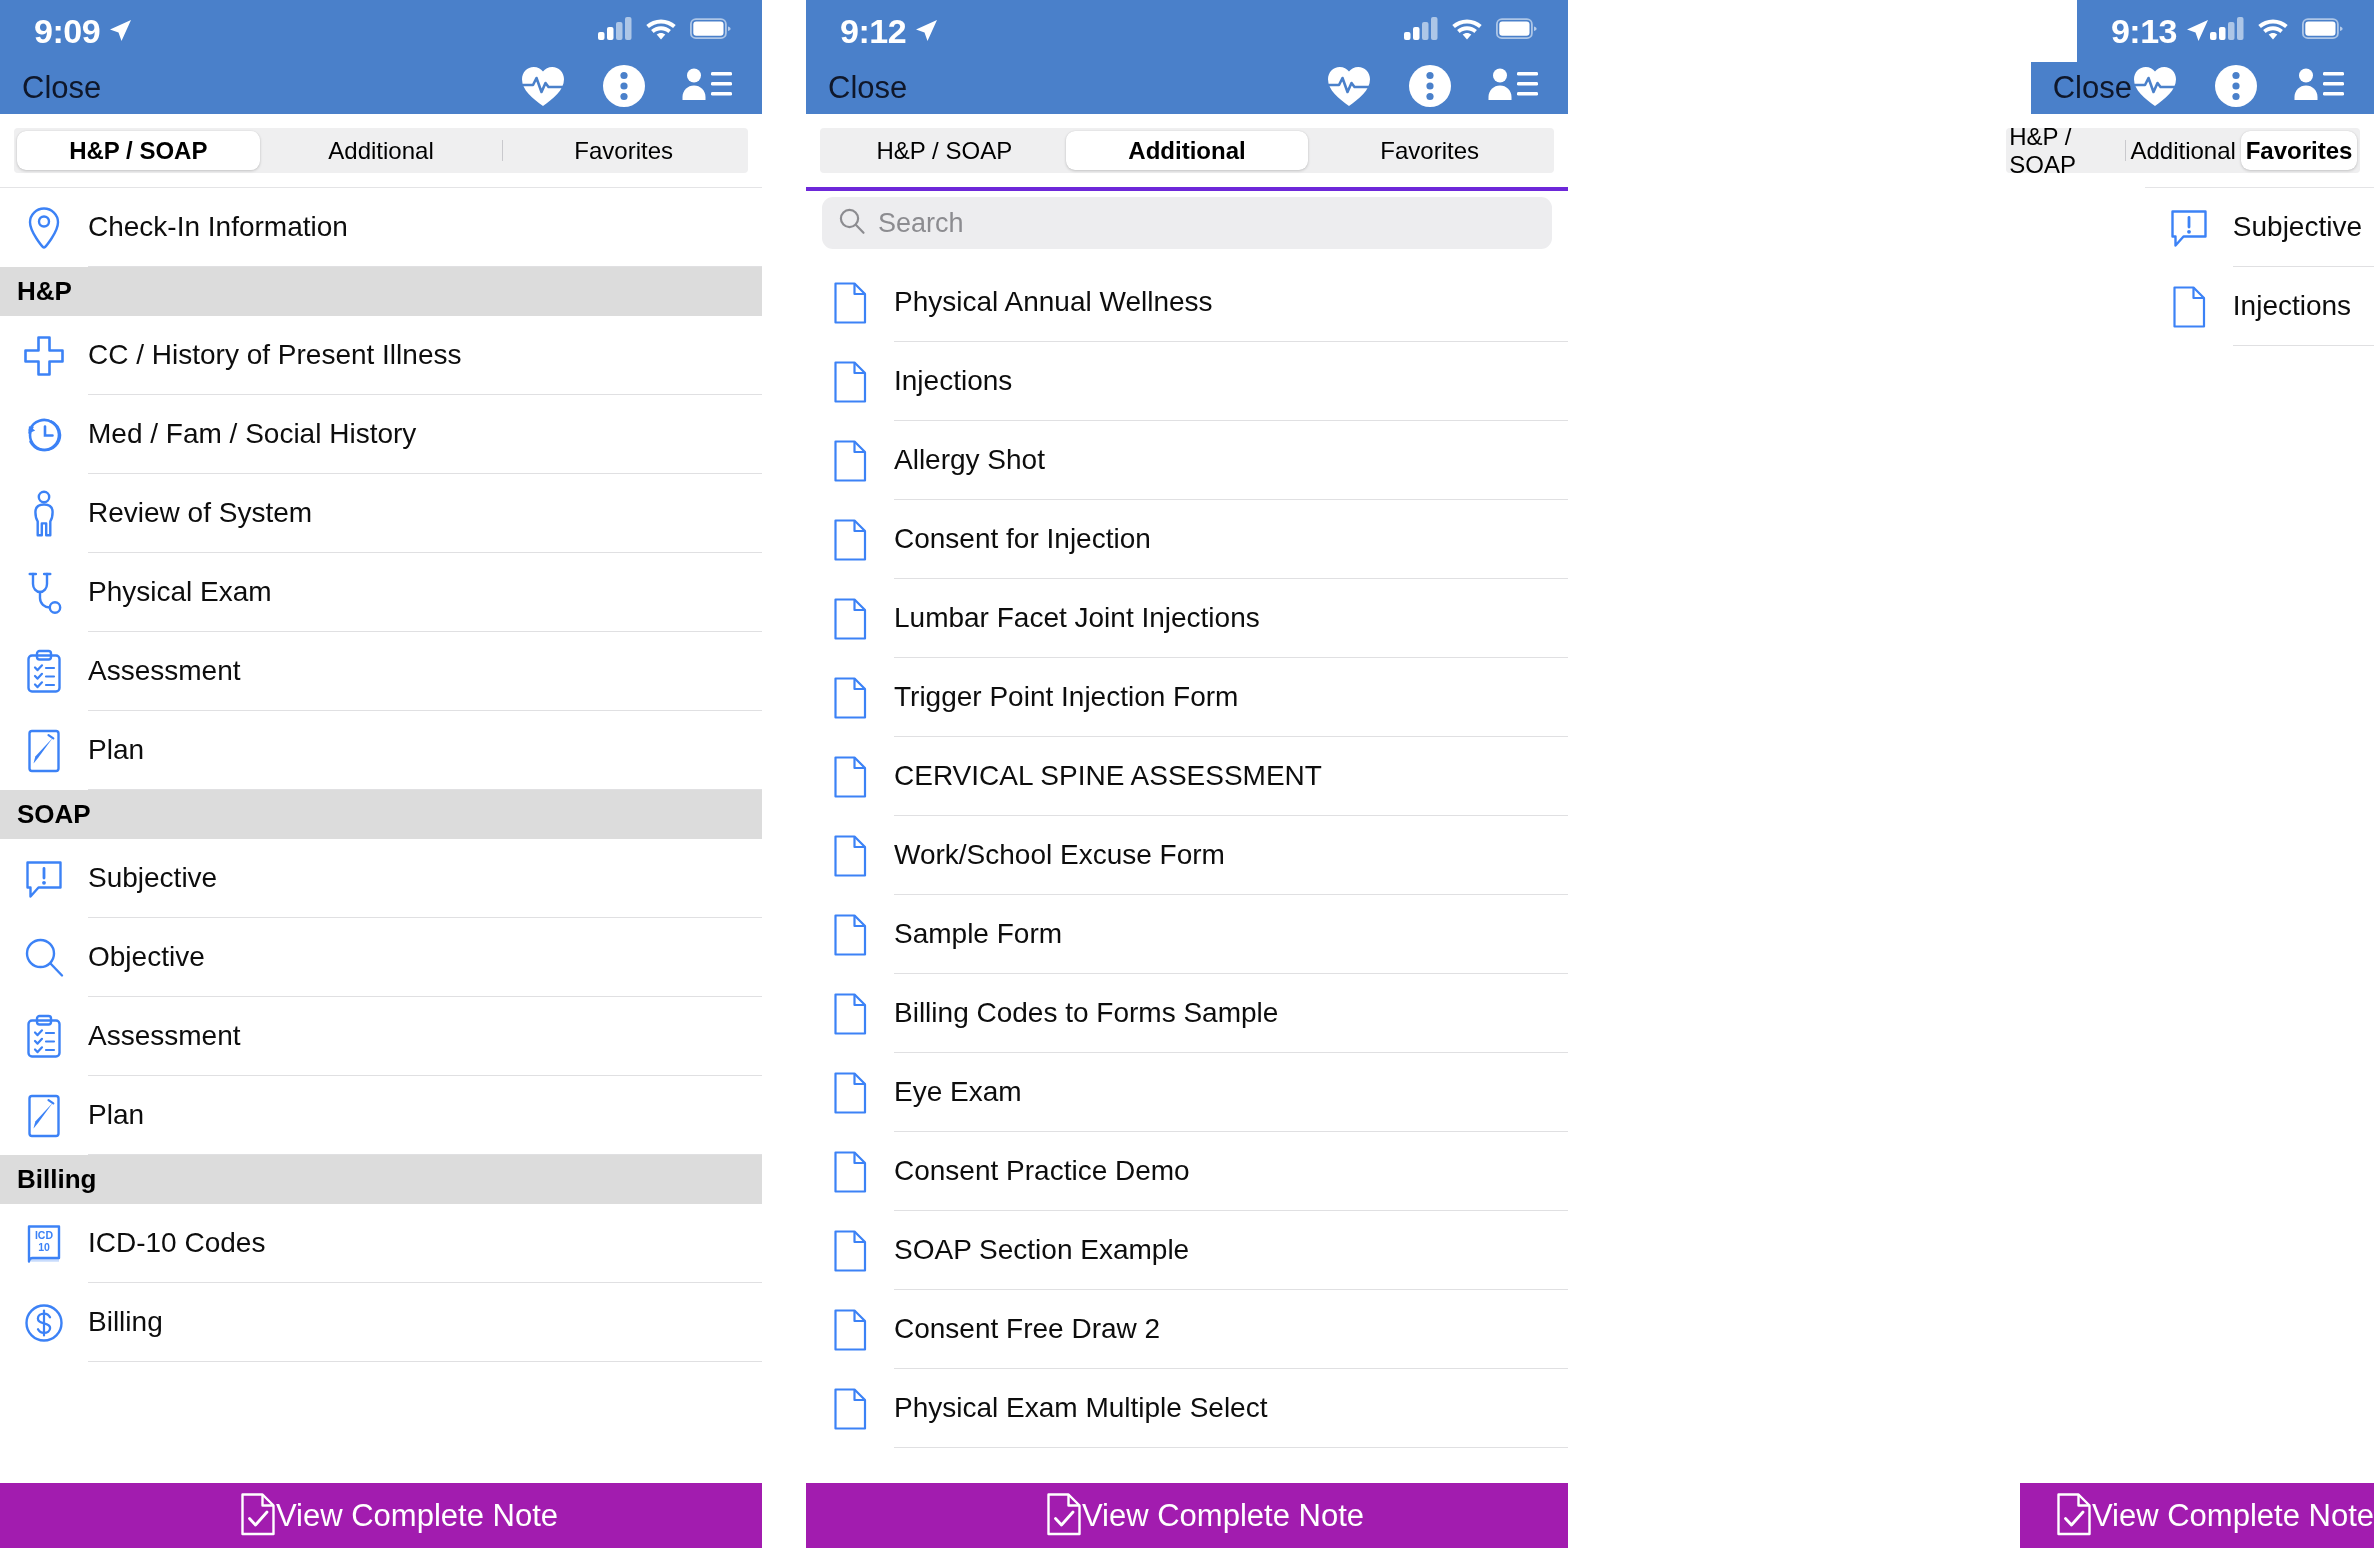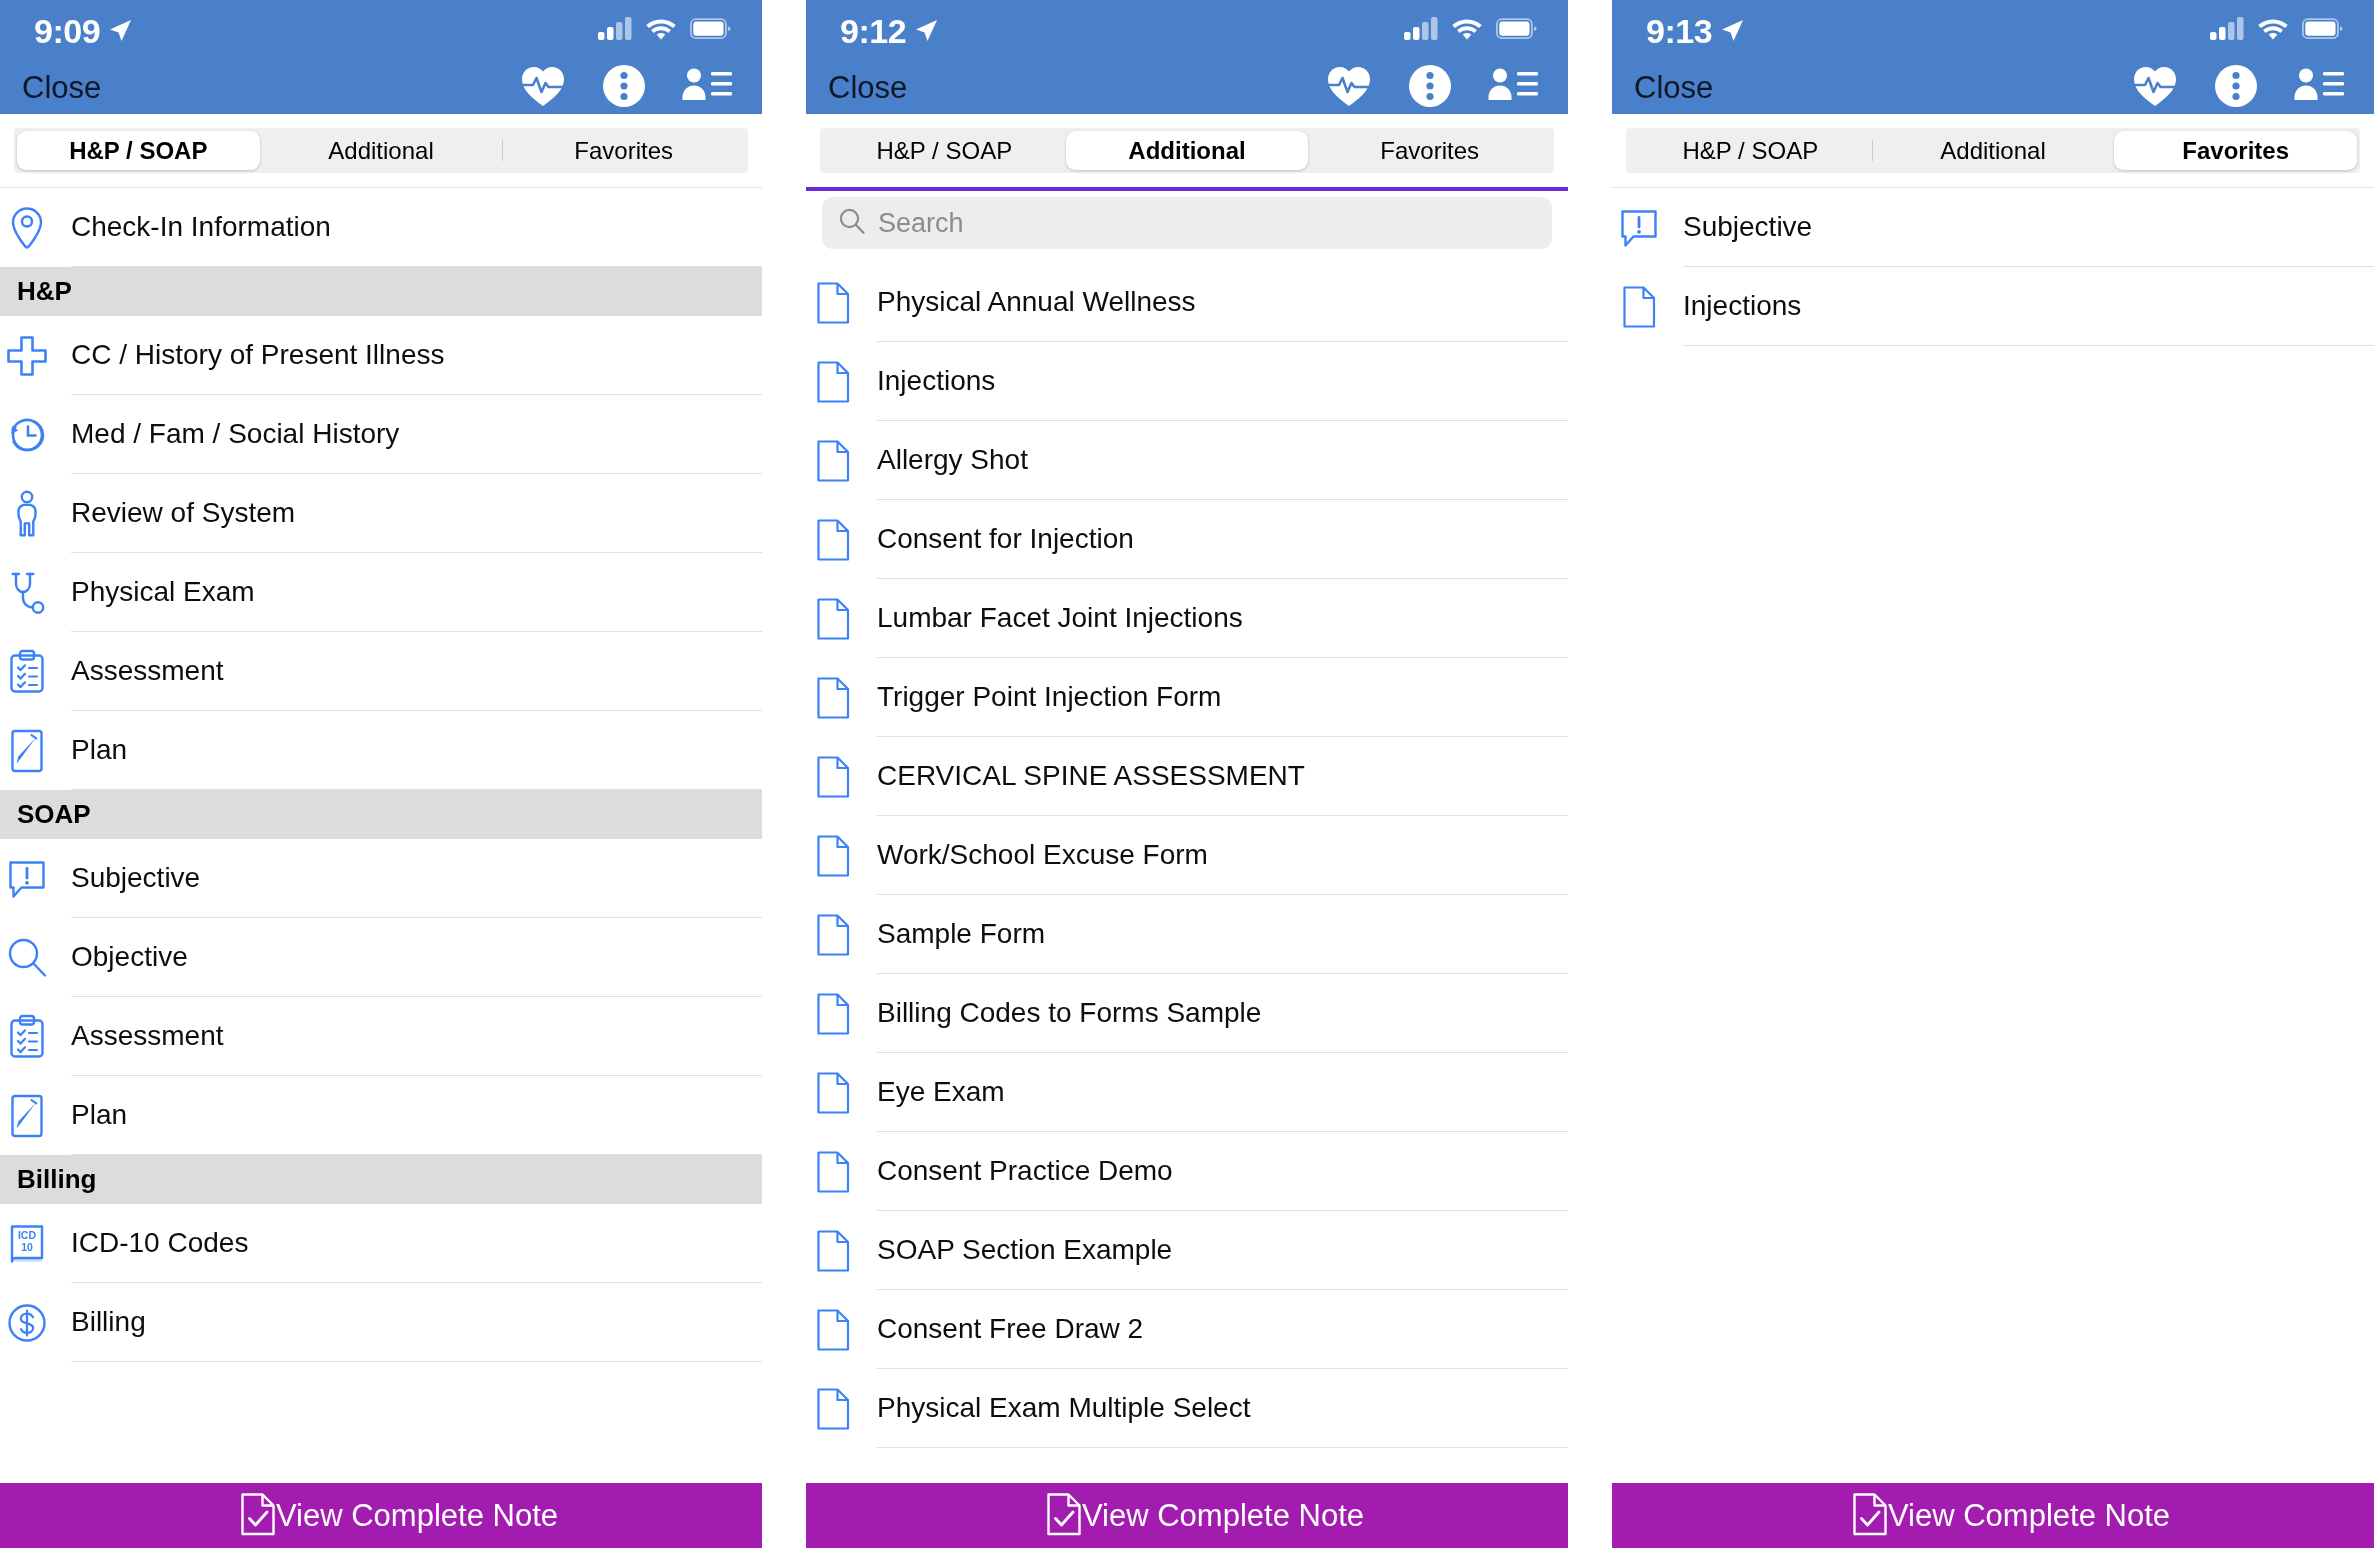--- a/index.html
+++ b/index.html
@@ -18,21 +18,21 @@
   }
   .phone {
     position: relative;
     width: 762px;
     height: 1548px;
     background: #ffffff;
     overflow: hidden;
     display: flex;
     flex-direction: column;
   }
-  .phone.p3 { width: 762px; }
+  .phone.p3 { width: 762px; align-items: flex-end; }
 
   
   .statusbar {
     height: 62px;
     background: #4a80ca;
     display: flex;
     align-items: center;
     justify-content: space-between;
     padding: 0 30px 0 34px;
     flex: 0 0 auto;
@@ -138,21 +138,21 @@
     display: flex; align-items: center;
     padding-left: 17px;
     font-size: 26px;
     font-weight: bold;
     color: #000000;
   }
   .row {
     display: flex;
     align-items: center;
     height: 79px;
-    padding-left: 1px;
+    padding-left: 18px;
     background: #ffffff;
     cursor: pointer;
   }
   .row .icon-cell {
     width: 52px;
     min-width: 52px;
     display: flex; align-items: center; justify-content: center;
     margin-right: 18px;
   }
   .row .label-cell {

